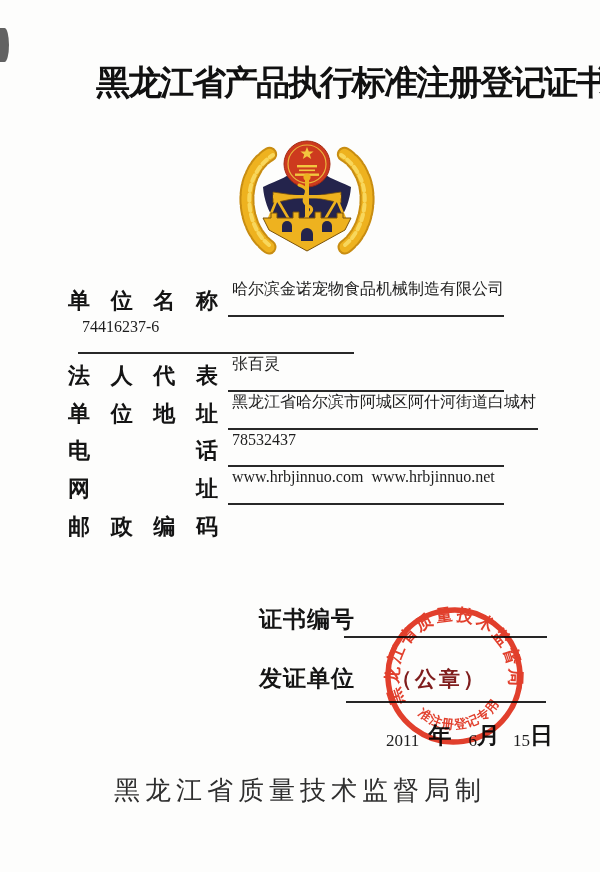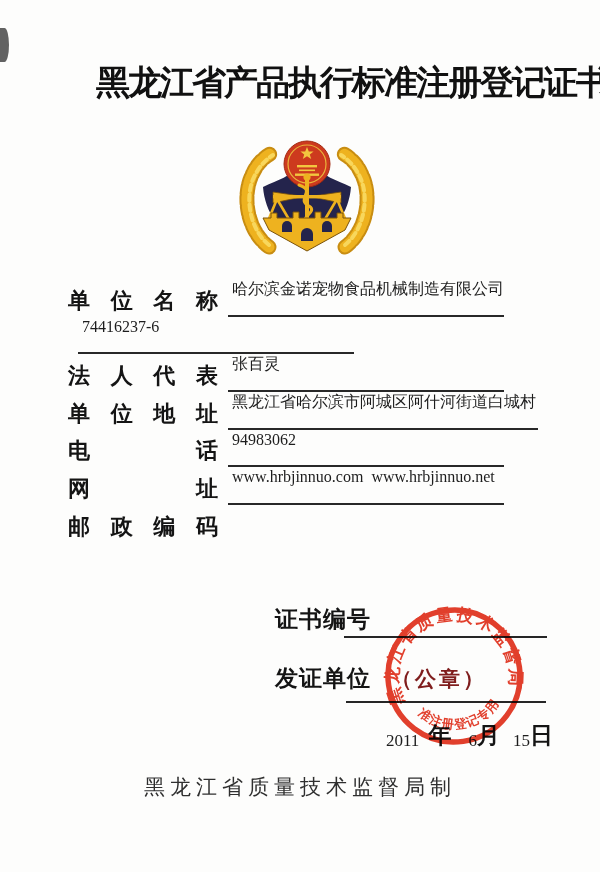--- a/index.html
+++ b/index.html
@@ -24,41 +24,41 @@
     display:block;width:150px;font-size:22px;font-weight:bold;line-height:1;
     margin-bottom:5px;text-align:justify;text-align-last:justify;
     -moz-text-align-last:justify;text-justify:inter-character;color:#141414;margin-top:8px;
   }
   .fvalue{
     margin-left:10px;width:272px;border-bottom:2px solid #282828;
     font-size:16px;line-height:1.05;padding:0 0 17px 4px;white-space:pre;color:#1d1d1d;
   }
   .row.wide .fvalue{width:306px;}
   
-  .iss-label{position:absolute;font-size:23px;font-weight:bold;letter-spacing:1px;color:#141414;margin-left:16px;}
+  .iss-label{position:absolute;font-size:23px;font-weight:bold;letter-spacing:1px;color:#141414;}
   .cert-label{left:259px;top:604px;}
   .issuer-label{left:259px;top:663px;}
   .gongzhang{position:absolute;left:391px;top:665px;font-size:21px;font-weight:bold;letter-spacing:3px;color:#7f1d1d;}
   .hline{position:absolute;height:0;border-top:2px solid #262626;}
   .cert-line{left:344px;top:636px;width:203px;}
   .issuer-line{left:346px;top:701px;width:200px;}
   .dateline{position:absolute;left:386px;top:720px;display:flex;align-items:flex-end;white-space:nowrap;}
   .d-num{font-size:17px;color:#1d1d1d;}
   .d-unit{font-size:23px;font-weight:bold;color:#141414;}
   .sp8{width:9px;display:inline-block;}
   .sp16{width:17px;display:inline-block;}
   .sp14{width:13px;display:inline-block;}
   
   .seal{
     position:absolute;left:380px;top:602px;width:148px;height:148px;
     transform:rotate(-8deg);mix-blend-mode:multiply;opacity:.95;
   }
   .footer{
     position:absolute;top:773px;left:0;width:100%;text-align:center;
-    font-size:21px;letter-spacing:5px;color:#2f2f2f;
+    font-size:26px;letter-spacing:5px;color:#2f2f2f;
   }
 </style>
 </head>
 <body>
 
 <div class="page">
 
   <div class="artifact"></div>
 
   <div class="title">黑龙江省产品执行标准注册登记证书</div>
@@ -113,21 +113,21 @@
     <div class="row">
       <span class="flabel">法人代表</span>
       <span class="fvalue">张百灵</span>
     </div>
     <div class="row wide">
       <span class="flabel">单位地址</span>
       <span class="fvalue">黑龙江省哈尔滨市阿城区阿什河街道白城村</span>
     </div>
     <div class="row">
       <span class="flabel">电话</span>
-      <span class="fvalue">94983062</span>
+      <span class="fvalue">78532437</span>
     </div>
     <div class="row">
       <span class="flabel">网址</span>
       <span class="fvalue">www.hrbjinnuo.com  www.hrbjinnuo.net</span>
     </div>
     <div class="row">
       <span class="flabel">邮政编码</span>
     </div>
   </div>
 

